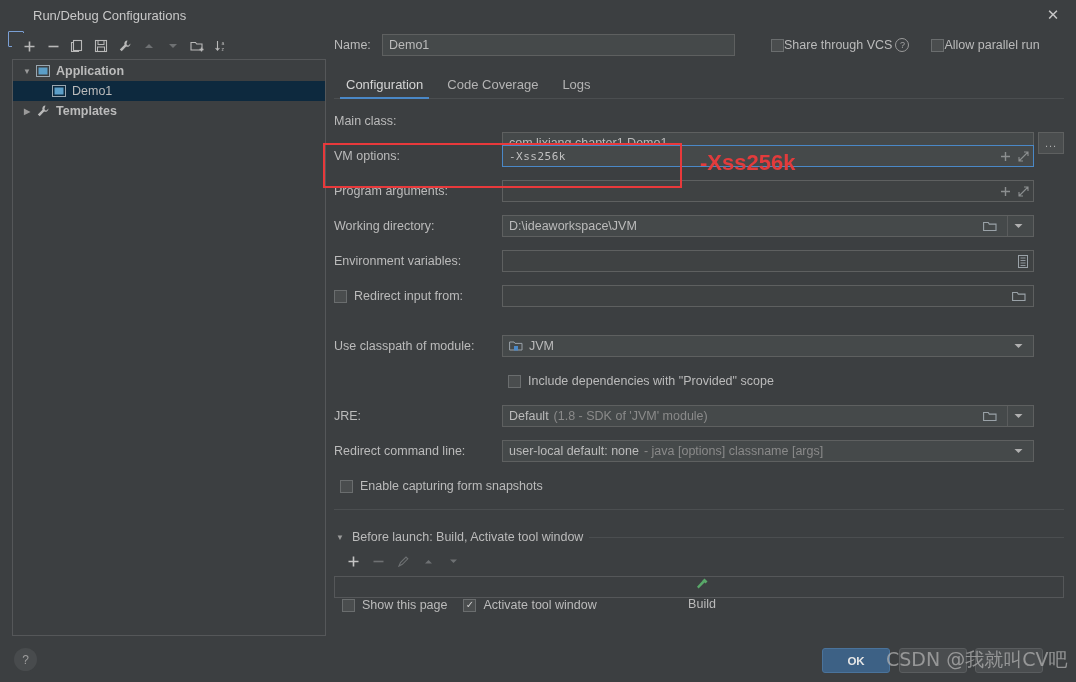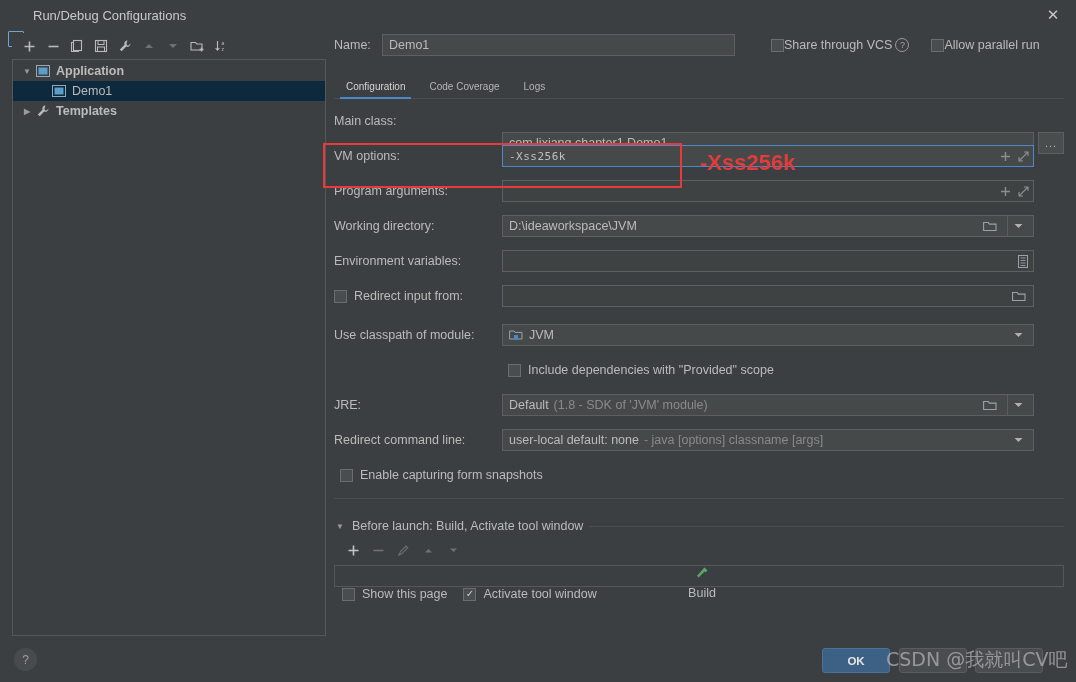--- a/index.html
+++ b/index.html
@@ -86,21 +86,21 @@
   }
   .cbx.checked::after { content: "✓"; font-size: 10px; color: #cfcfcf; }
   .cklabel { font-size: 12.5px; color: #bbbbbb; }
   .helpcirc {
     width: 14px; height: 14px; border-radius: 50%; border: 1px solid #9a9a9a;
     display: inline-flex; align-items: center; justify-content: center;
     font-size: 9px; color: #a5a5a5; margin-left: 3px;
   }
 
   .tabs { display: flex; align-items: flex-end; height: 30px; margin-top: 12px; position: relative; }
-  .tab { padding: 0 12px 7px 12px; font-size: 10px; color: #b4b4b4; position: relative; }
+  .tab { padding: 0 12px 7px 12px; font-size: 13px; color: #b4b4b4; position: relative; }
   .tab:first-child { padding-left: 12px; }
   .tab.active { color: #d4d4d4; }
   .tab.active::after {
     content: ""; position: absolute; left: 6px; right: 6px; bottom: 0;
     height: 2px; background: #4a88c7;
   }
   .tabline { position: absolute; left: 0; right: 0; bottom: 0; height: 1px; background: #4b4e50; }
 
   .form { margin-top: 10px; position: relative; }
   .frow { display: flex; align-items: center; height: 24px; margin-bottom: 11px; }
@@ -407,21 +407,21 @@
           <div class="ficons">
             <span class="folderi">
               <svg width="14" height="12" viewBox="0 0 14 12">
                 <path d="M0.6 2.5h4.6l1.1 1.6H13v6.4H0.6z" fill="none" stroke="#9aa2a8" stroke-width="1.1"></path>
               </svg>
             </span>
           </div>
         </div>
       </div>
 
-      <div class="frow" style="margin-top:15px">
+      <div class="frow" style="margin-top:26px">
         <div class="flabel">Use classpath of module:</div>
         <div class="fctrl" style="margin-right:30px">
           <div class="tfield" style="padding-right:26px; gap:6px">
             <span class="ficon">
               <svg width="14" height="12" viewBox="0 0 14 12">
                 <path d="M0.6 2h4.4l1 1.4H13V10H0.6z" fill="none" stroke="#9aa2a8" stroke-width="1"></path>
                 <rect x="5" y="6" width="4" height="4.5" fill="#4a88c7"></rect>
               </svg>
             </span>
             <span>JVM</span>

